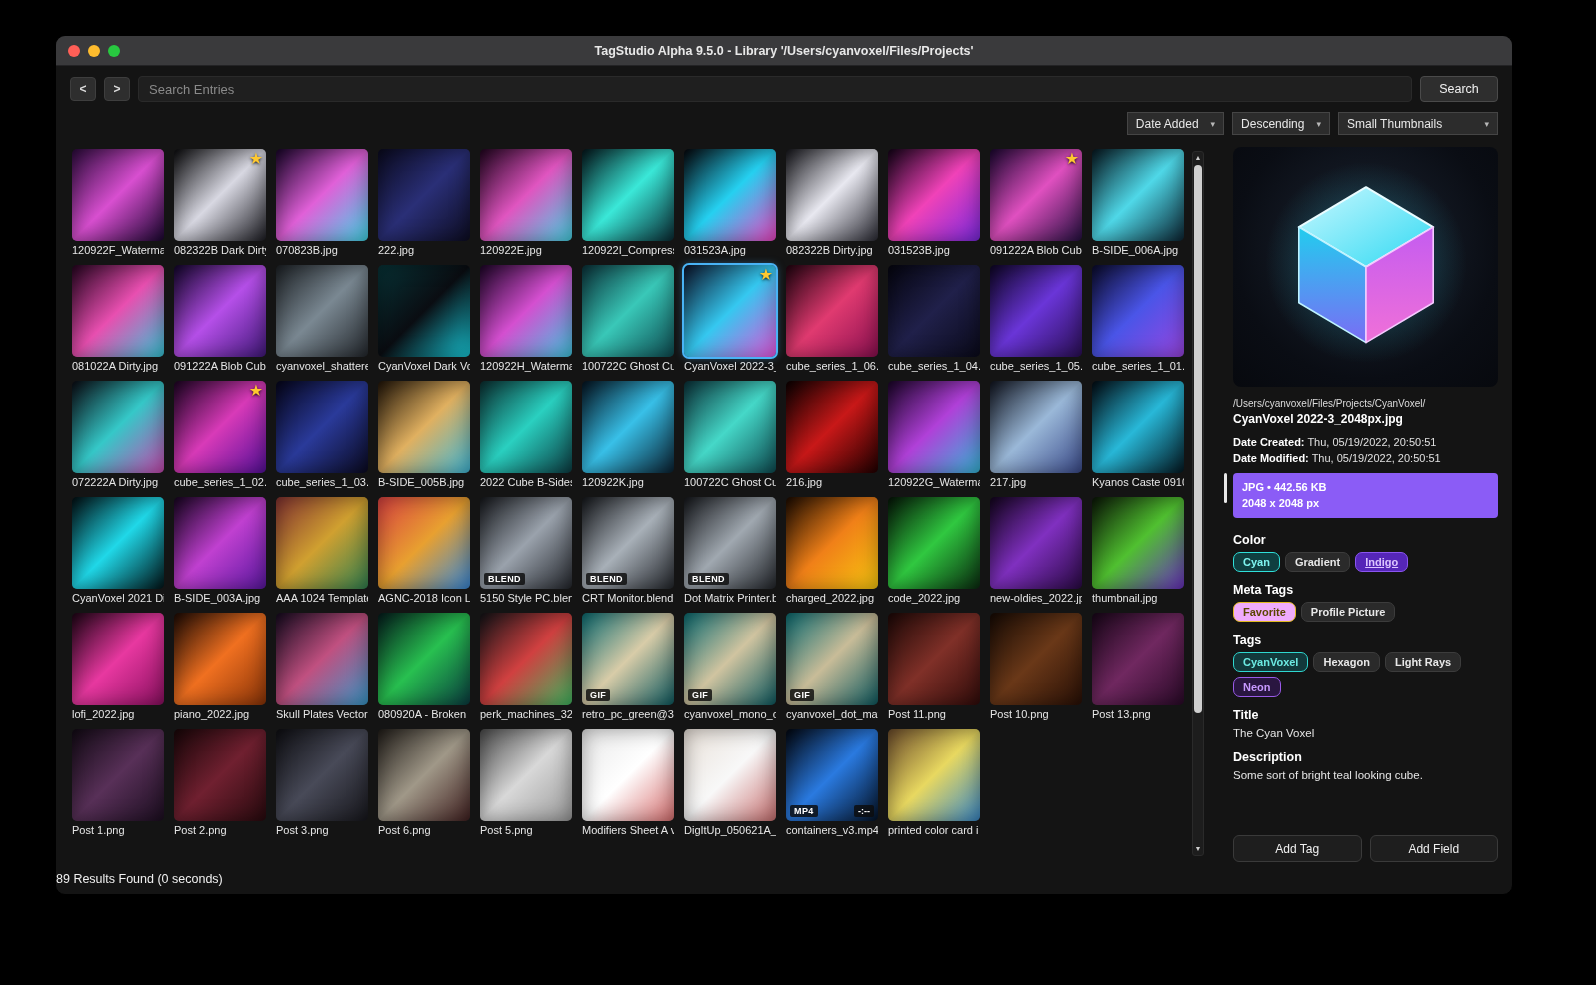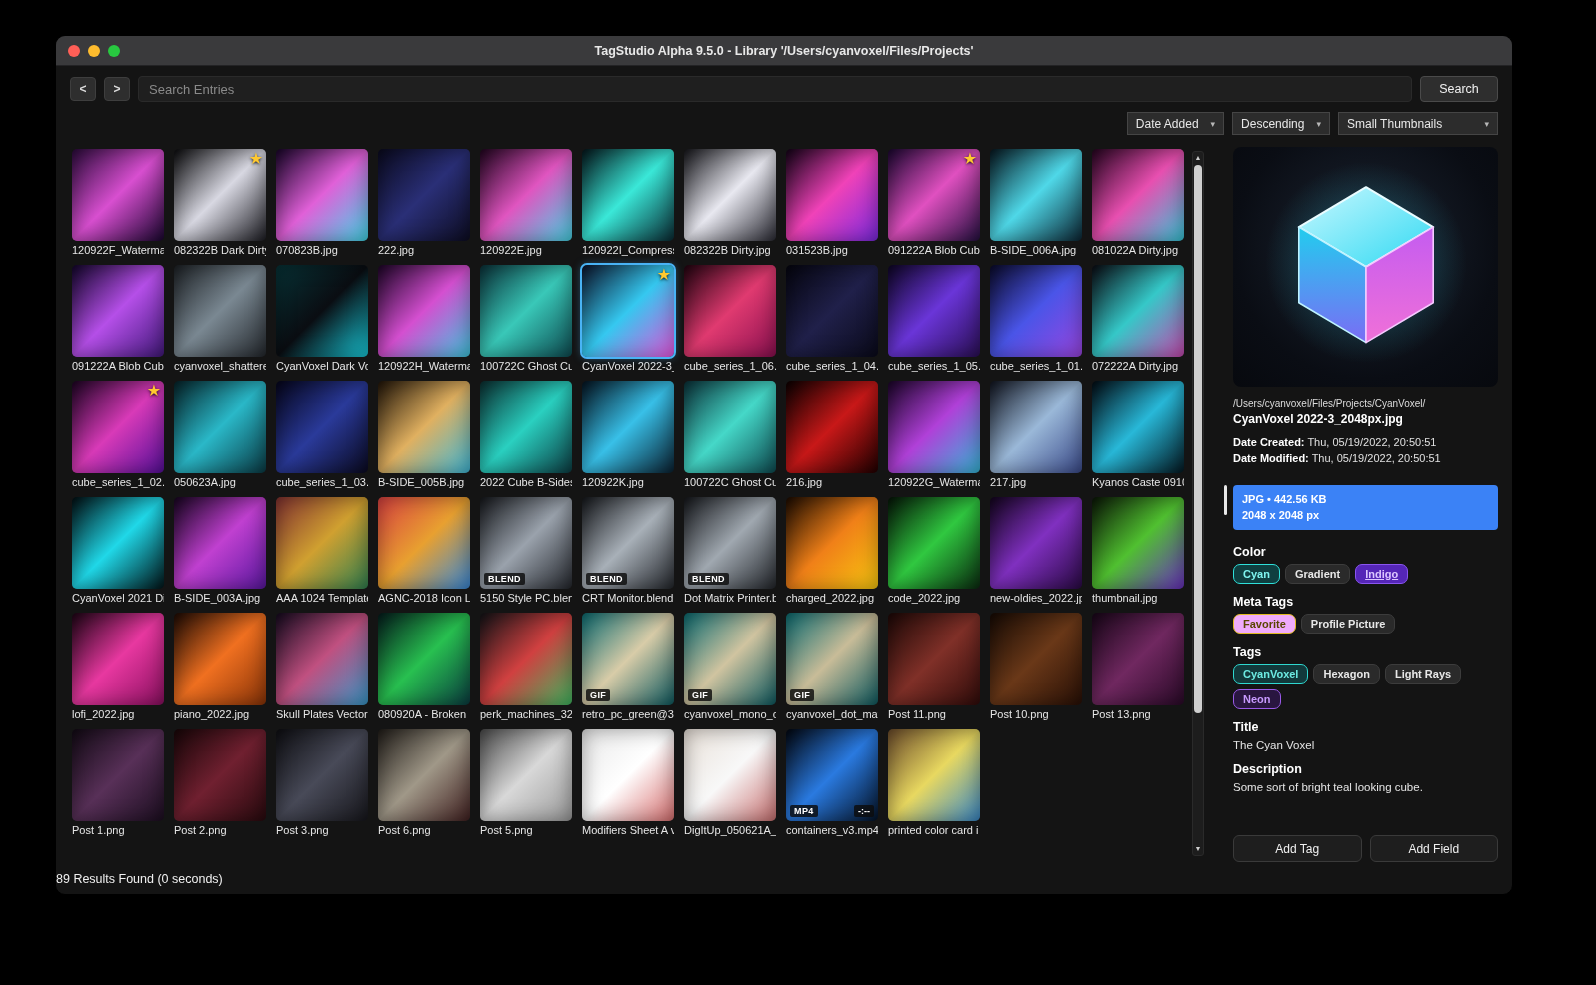--- a/index.html
+++ b/index.html
@@ -51,21 +51,21 @@
   
   .panel { width:265px; flex-shrink:0; margin-left:auto; display:flex; flex-direction:column; position:relative; }
   .preview-image { width:265px; height:240px; border-radius:8px; overflow:hidden; position:relative;
                    background:radial-gradient(circle at 50% 42%, #1c2533 0%, #0a0d14 68%, #07090e 100%); cursor:pointer; }
   .preview-image svg { position:absolute; left:50%; top:50%; transform:translate(-50%,-52%); }
   .filepath { margin-top:10px; font-size:10px; color:#dcdcdc; line-height:1.35; }
   .filename { font-size:12px; color:#fff; font-weight:bold; margin-top:1px; }
   .dateline { font-size:11px; color:#e0e0e0; margin-top:4px; }
   .dateline b { color:#fff; }
   .dates { margin-top:6px; }
-  .fileinfo { margin-top:21px; background:#3b82f6; border-radius:4px; padding:6px 9px; position:relative; }
+  .fileinfo { margin-top:9px; background:#8b5cf6; border-radius:4px; padding:6px 9px; position:relative; }
   .fileinfo div { font-size:11px; font-weight:bold; color:#fff; line-height:1.5; }
   .panel-scroll { position:absolute; left:-9px; top:0; width:3px; height:30px; background:#e8e8e8; border-radius:2px; }
   .fields { margin-top:4px; }
   .field-label { font-size:12.5px; font-weight:bold; color:#fff; margin-top:11px; margin-bottom:5px; }
   .pills { display:flex; flex-wrap:wrap; gap:5px; }
   .pill { font-size:11px; font-weight:bold; padding:3px 9px; border-radius:7px; border:1px solid transparent; cursor:pointer;text-align:center; }
   .field-text { font-size:11.5px; color:#e4e4e4; }
   .actions { margin-top:auto; display:flex; gap:8px; padding-bottom:2px; }
   .actions button { flex:1; height:27px; background:#1e1e1e; border:1px solid #3a3a3a; border-radius:6px;
                     color:#f0f0f0; font-size:12px; cursor:pointer; }
@@ -133,20 +133,24 @@
           </div>
           <div class="cell">
             <div class="thumbimg" style="background: linear-gradient(135deg, rgb(32, 4, 30), rgb(224, 85, 192), rgb(69, 213, 229));"></div>
             <div class="cell-label">120922E.jpg</div>
           </div>
           <div class="cell">
             <div class="thumbimg" style="background: linear-gradient(135deg, rgb(4, 20, 26), rgb(58, 232, 216), rgb(10, 42, 51));"></div>
             <div class="cell-label">120922I_Compresse</div>
           </div>
           <div class="cell">
+            <div class="thumbimg" style="background: linear-gradient(135deg, rgb(5, 5, 10), rgb(37, 208, 240), rgb(240, 69, 197));"></div>
+            <div class="cell-label">031523A.jpg</div>
+          </div>
+          <div class="cell">
             <div class="thumbimg" style="background: linear-gradient(135deg, rgb(21, 21, 26), rgb(232, 232, 240), rgb(42, 42, 51));"></div>
             <div class="cell-label">082322B Dirty.jpg</div>
           </div>
           <div class="cell">
             <div class="thumbimg" style="background: linear-gradient(135deg, rgb(18, 2, 22), rgb(240, 66, 184), rgb(122, 42, 224));"></div>
             <div class="cell-label">031523B.jpg</div>
           </div>
           <div class="cell">
             <div class="thumbimg" style="background: linear-gradient(135deg, rgb(26, 6, 48), rgb(224, 80, 192), rgb(36, 16, 64));">
               <span class="star">★</span>
@@ -205,24 +209,20 @@
           </div>
           <div class="cell">
             <div class="thumbimg" style="background: linear-gradient(135deg, rgb(10, 10, 18), rgb(53, 200, 200), rgb(200, 72, 176));"></div>
             <div class="cell-label">072222A Dirty.jpg</div>
           </div>
           <div class="cell">
             <div class="thumbimg" style="background: linear-gradient(135deg, rgb(28, 3, 34), rgb(216, 58, 184), rgb(85, 16, 154));">
               <span class="star">★</span>
             </div>
             <div class="cell-label">cube_series_1_02.j</div>
-          </div>
-          <div class="cell">
-            <div class="thumbimg" style="background: linear-gradient(135deg, rgb(5, 34, 40), rgb(42, 184, 200), rgb(10, 58, 68));"></div>
-            <div class="cell-label">050623A.jpg</div>
           </div>
           <div class="cell">
             <div class="thumbimg" style="background: linear-gradient(135deg, rgb(5, 5, 26), rgb(42, 58, 154), rgb(10, 10, 32));"></div>
             <div class="cell-label">cube_series_1_03.j</div>
           </div>
           <div class="cell">
             <div class="thumbimg" style="background: linear-gradient(135deg, rgb(32, 20, 8), rgb(224, 176, 96), rgb(63, 184, 216));"></div>
             <div class="cell-label">B-SIDE_005B.jpg</div>
           </div>
           <div class="cell">

